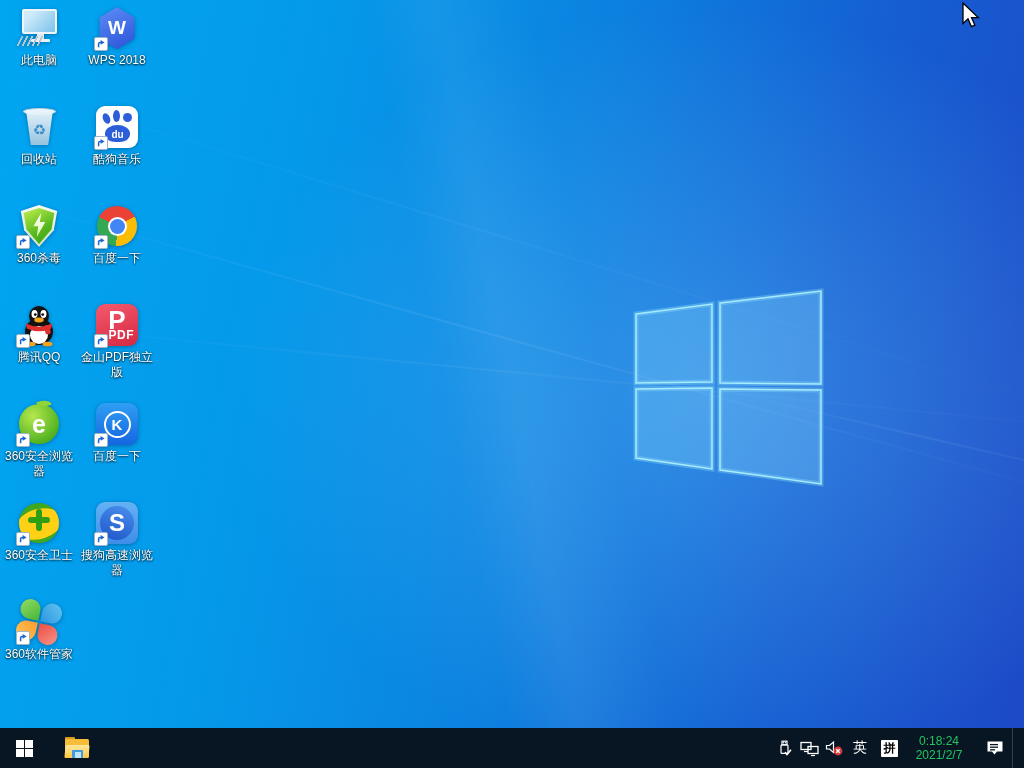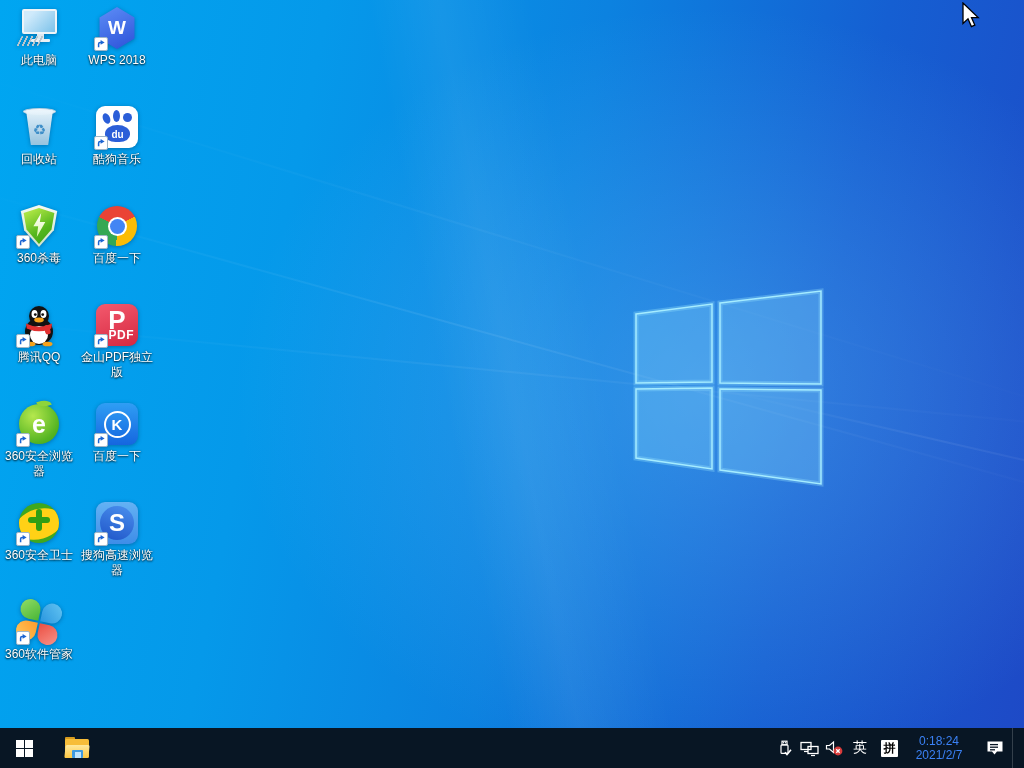--- a/index.html
+++ b/index.html
@@ -100,21 +100,21 @@
   .folder { position:relative; width:24px; height:19px; }
   .folder-tab { position:absolute; left:0; top:-2px; width:10px; height:5px; background:#d59a1e; border-radius:1px 1px 0 0; }
   .folder-back { position:absolute; inset:0; background:#f7bd39; border-radius:1.5px; }
   .folder-front { position:absolute; left:0; right:0; bottom:0; height:13px; background:linear-gradient(#ffe89c,#fdc843); border-radius:1.5px; transform:skewX(-6deg); }
   .folder-clip { position:absolute; left:7px; bottom:0; width:11px; height:8px; background:#3f9ae0; border-radius:1px; }
   .folder-clip:after { content:""; position:absolute; left:2.5px; top:2.5px; width:6px; height:5.5px; background:#bfe3fb; }
   .tray { margin-left:auto; display:flex; align-items:center; height:40px; padding-right:6px; }
   .tray-ic { width:22px; height:40px; display:flex; align-items:center; justify-content:center; margin-right:3px; }
   .ime-lang { color:#fff; font-size:14px; width:24px; text-align:center; margin-right:4px; }
   .ime-box { width:17px; height:17px; background:#fff; color:#000; border-radius:1px; font-size:12px; font-weight:bold; display:flex; align-items:center; justify-content:center; margin:0 8px 0 5px; }
-  .clock { color:#3b82f6; font-size:12px; line-height:14px; text-align:center; margin:0 10px 0 4px; min-width:58px; }
+  .clock { color:#22c55e; font-size:12px; line-height:14px; text-align:center; margin:0 10px 0 4px; min-width:58px; }
   .action { width:34px; height:40px; display:flex; align-items:center; justify-content:center; }
   .show-desktop { width:6px; height:40px; border-left:1px solid rgba(255,255,255,.18); }
 
   .cursor { position:absolute; left:962px; top:2px; z-index:9; pointer-events:none; }
 </style>
 </head>
 <body>
 
 <div class="desktop">
   <div class="beam b1"></div>

